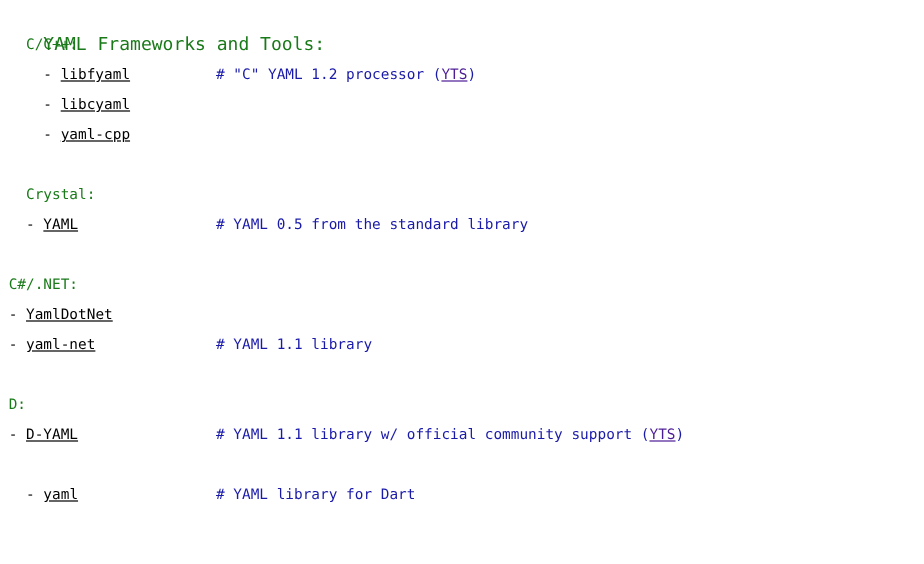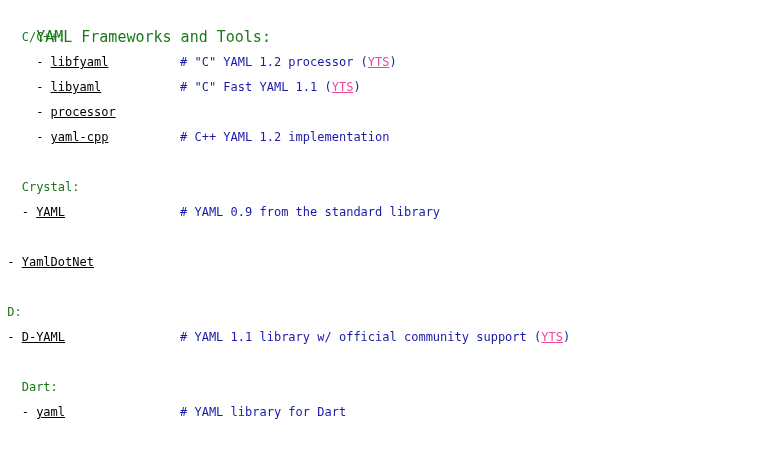--- a/index.html
+++ b/index.html
@@ -38,21 +38,21 @@
   .key   { color: #1a7a1a; }
   .dash  { color: #000000; }
   .link  {
     color: #000000;
     text-decoration: underline;
     text-underline-offset: 1px;
     text-align: right;
   }
   .comment { color: #1a1aa8; }
   .comment .ylink {
-    color: #ec4899;
+    color: #4c1d95;
     text-decoration: underline;
     text-underline-offset: 1px;
   }
   .comment .plain {
     color: #1a1aa8;
     text-decoration: none;
   }
 
   
   .title-line { font-size: 15px; }
@@ -65,28 +65,28 @@
 </head>
 <body>
 
 <div id="doc">
   <div class="line title-line">
     <span class="key">YAML Frameworks and Tools:</span>
   </div>
   <div id="sections">
       <div class="line"><span class="ind">   </span><span class="key">C/C++:</span></div>
       <div class="line"><span class="ind">     </span><span class="dash">- </span><span class="link">libfyaml</span><span class="comment col-comment"><span class="plain"># "C" YAML 1.2 processor (</span><span class="ylink">YTS</span><span class="plain">)</span></span></div>
-      <div class="line"><span class="ind">     </span><span class="dash">- </span><span class="link">libyaml</span><span class="comment col-comment"><span class="plain"># "C" Fast YAML 1.1 (</span><span class="ylink">YTS</span><span class="plain">)</span></span></div>
-      <div class="line"><span class="ind">     </span><span class="dash">- </span><span class="link">processor</span></div>
-      <div class="line"><span class="ind">     </span><span class="dash">- </span><span class="link">yaml-cpp</span><span class="comment col-comment"><span class="plain"># C++ YAML 1.2 implementation</span></span></div>
+      <div class="line"><span class="ind">     </span><span class="dash">- </span><span class="link">libcyaml</span></div>
+      <div class="line"><span class="ind">     </span><span class="dash">- </span><span class="link">yaml-cpp</span></div>
       <div class="line blank">&nbsp;</div>
       <div class="line"><span class="ind">   </span><span class="key">Crystal:</span></div>
-      <div class="line"><span class="ind">   </span><span class="dash">- </span><span class="link">YAML</span><span class="comment col-comment"><span class="plain"># YAML 0.9 from the standard library</span></span></div>
+      <div class="line"><span class="ind">   </span><span class="dash">- </span><span class="link">YAML</span><span class="comment col-comment"><span class="plain"># YAML 0.5 from the standard library</span></span></div>
       <div class="line blank">&nbsp;</div>
+      <div class="line"><span class="ind"> </span><span class="key">C#/.NET:</span></div>
       <div class="line"><span class="ind"> </span><span class="dash">- </span><span class="link">YamlDotNet</span></div>
+      <div class="line"><span class="ind"> </span><span class="dash">- </span><span class="link">yaml-net</span><span class="comment col-comment"><span class="plain"># YAML 1.1 library</span></span></div>
       <div class="line blank">&nbsp;</div>
       <div class="line"><span class="ind"> </span><span class="key">D:</span></div>
       <div class="line"><span class="ind"> </span><span class="dash">- </span><span class="link">D-YAML</span><span class="comment col-comment"><span class="plain"># YAML 1.1 library w/ official community support (</span><span class="ylink">YTS</span><span class="plain">)</span></span></div>
       <div class="line blank">&nbsp;</div>
-      <div class="line"><span class="ind">   </span><span class="key">Dart:</span></div>
       <div class="line"><span class="ind">   </span><span class="dash">- </span><span class="link">yaml</span><span class="comment col-comment"><span class="plain"># YAML library for Dart</span></span></div>
     </div>
 </div>
 
 </body></html>

